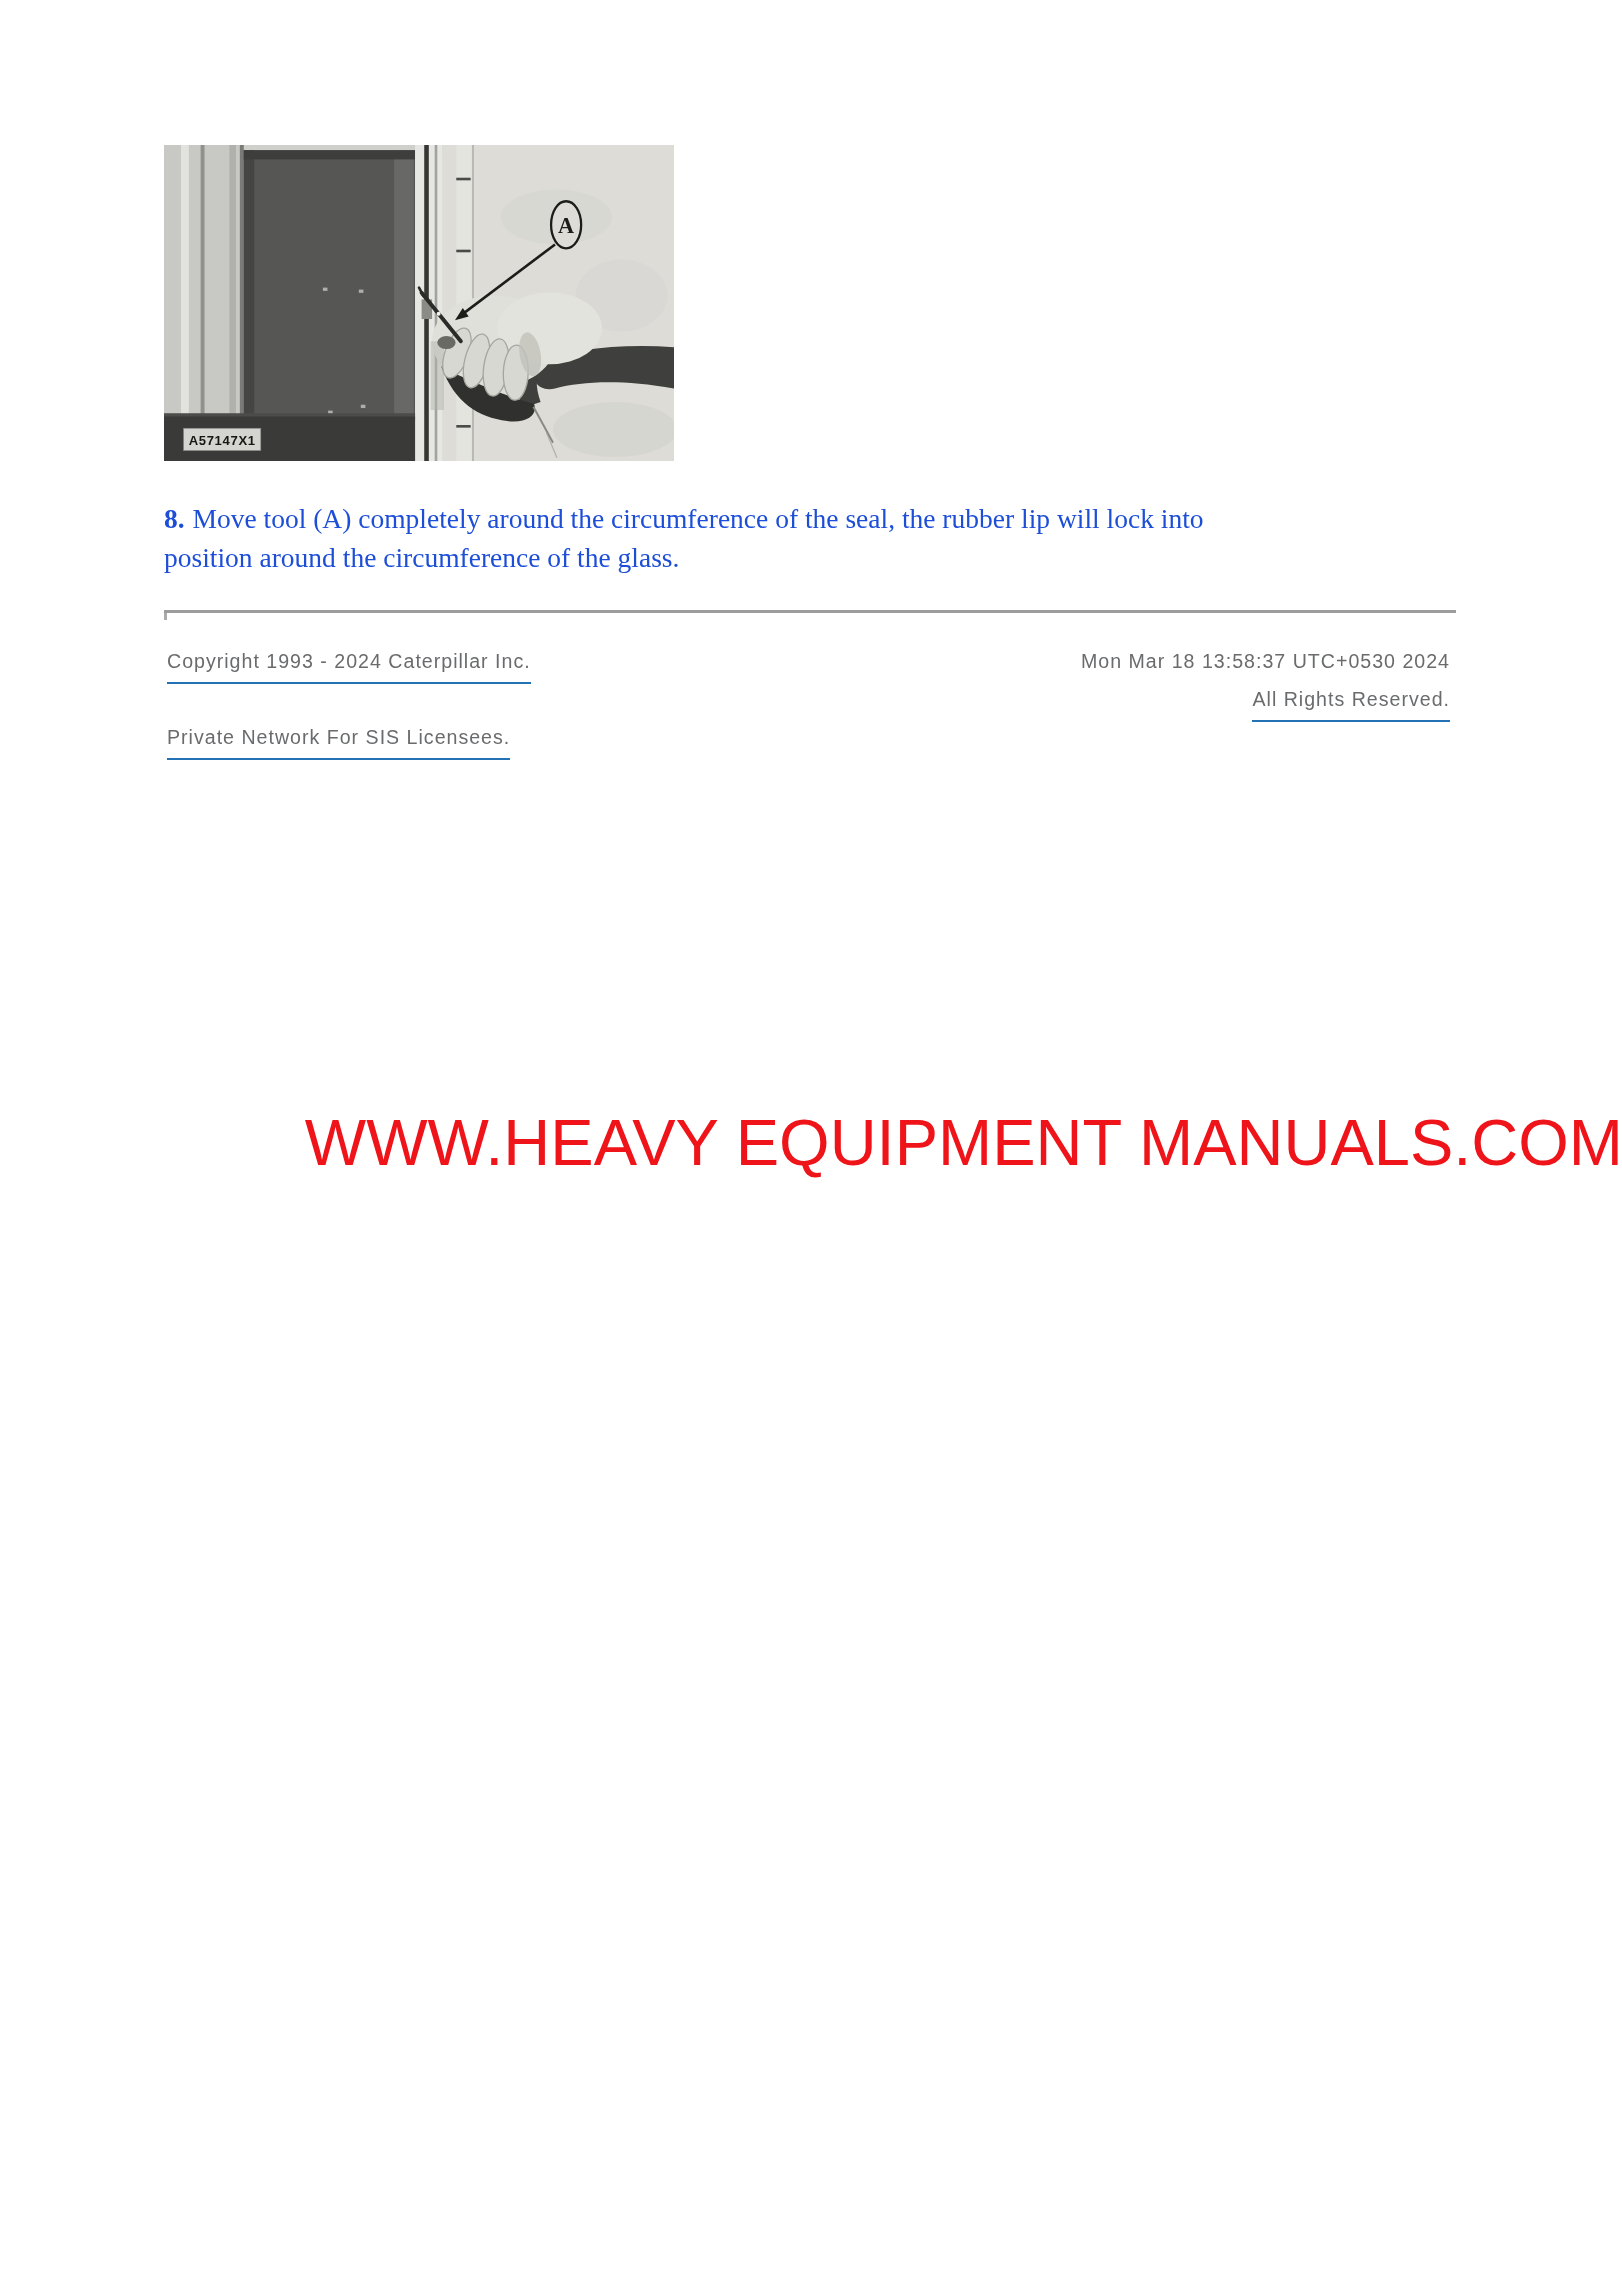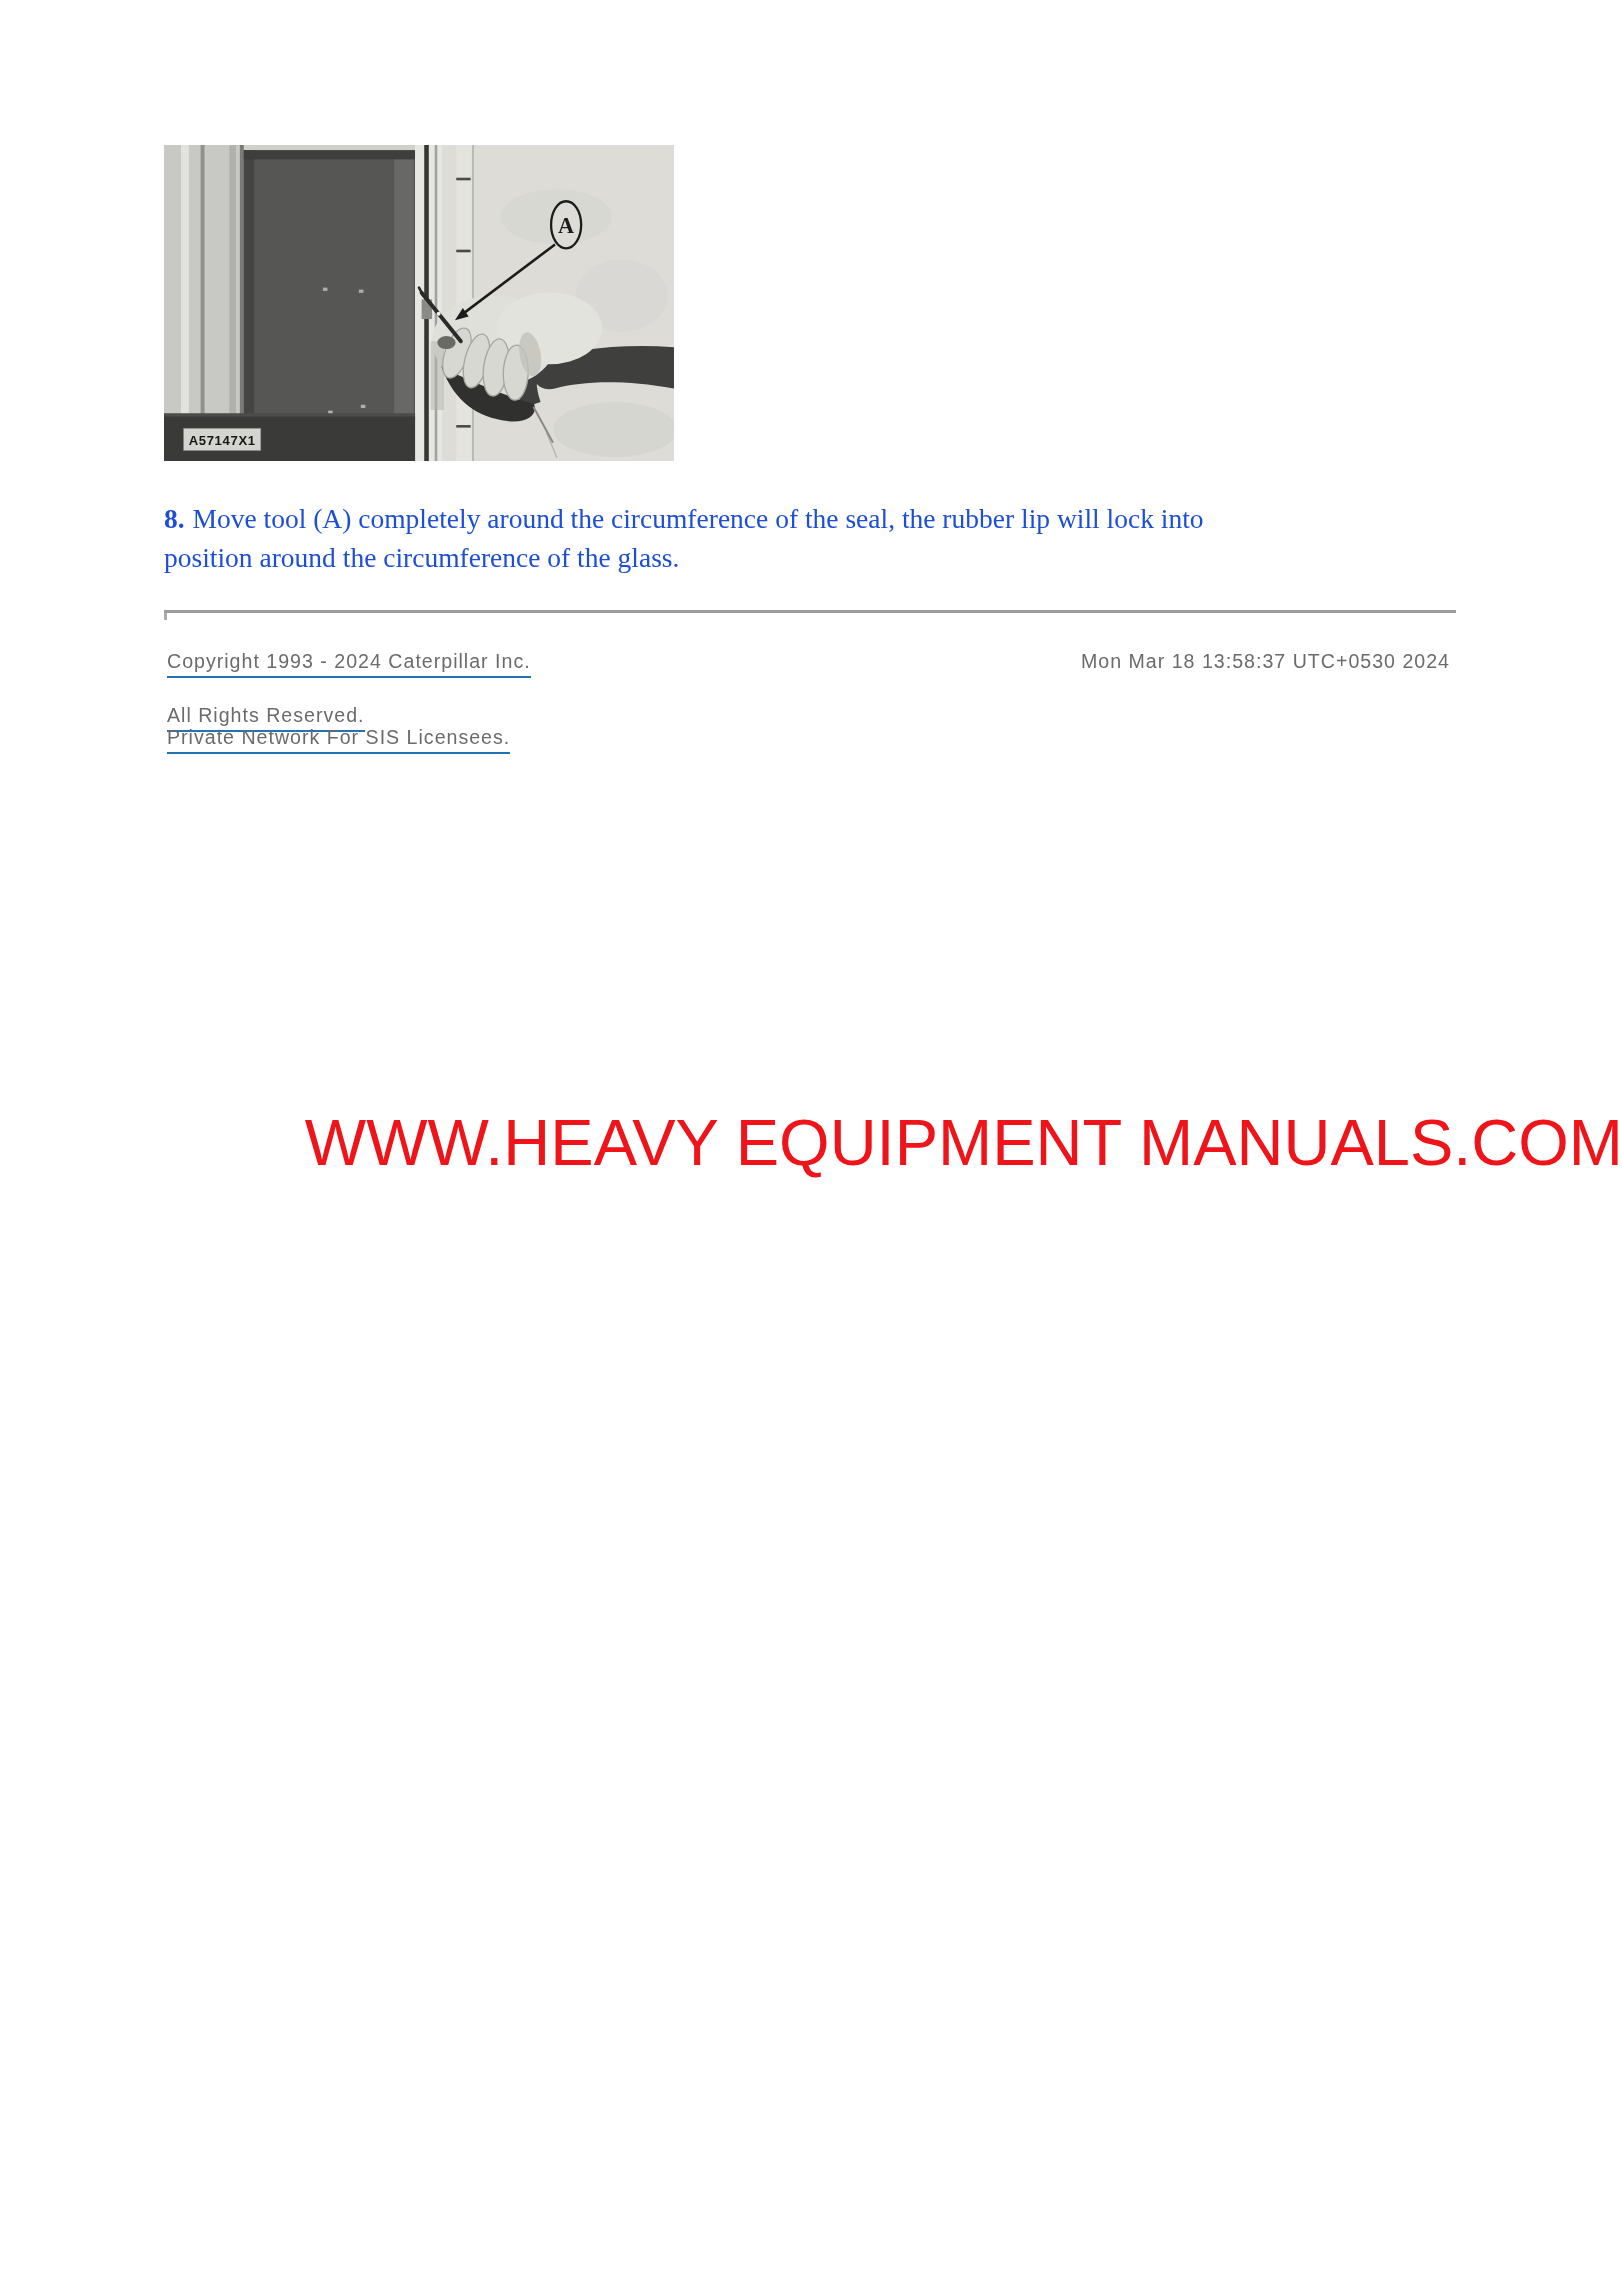--- a/index.html
+++ b/index.html
@@ -31,26 +31,26 @@
     position:absolute;left:164px;top:613px;width:2.6px;height:6.5px;
     background:#ababab;
   }
   .footer-row{
     position:absolute;left:167px;width:1283px;
     display:flex;justify-content:space-between;align-items:flex-start;
     font-size:19.6px;line-height:23.6px;letter-spacing:1px;
     color:var(--link-color);
   }
   .row1{top:650px;}
-  .row2{top:704px;}
+  .row2{top:688px;justify-content:flex-end;}
   .row3{top:726px;}
   .flink{
     display:inline-block;color:var(--link-color);text-decoration:none;
     border-bottom:2.6px solid var(--link-underline);
-    padding-bottom:2px;cursor:pointer;
+    padding-bottom:8px;cursor:pointer;
   }
   .stamp{color:var(--link-color);}
   .watermark{
     position:absolute;left:0;top:1110px;width:100%;
     text-align:right;white-space:nowrap;
     font-family:"Liberation Sans", sans-serif;
     font-size:65px;line-height:65px;font-weight:normal;
     color:var(--accent-red);
   }
 </style>

